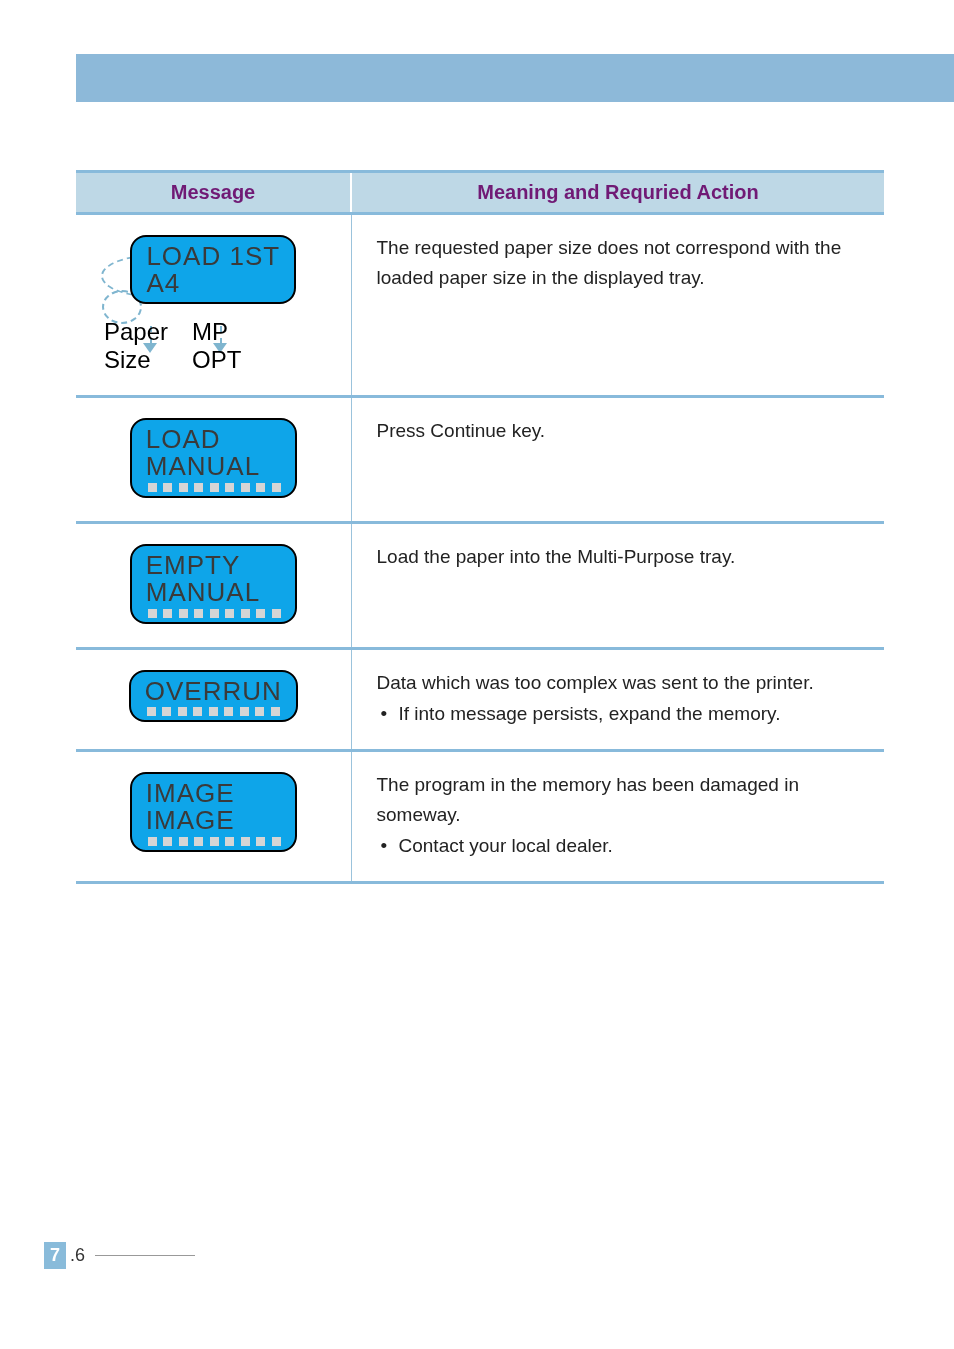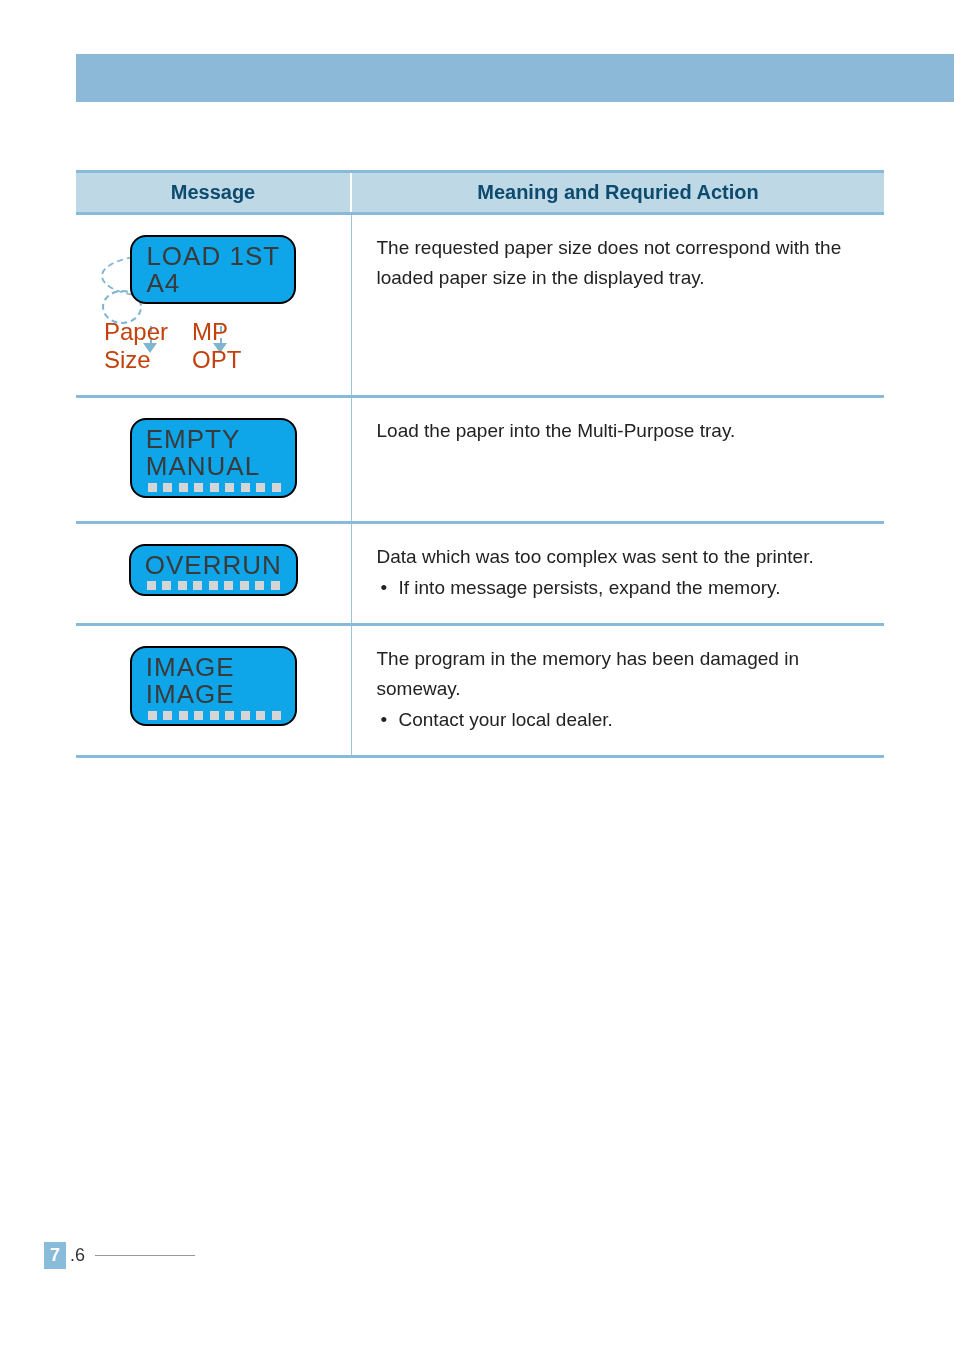--- a/index.html
+++ b/index.html
@@ -27,21 +27,21 @@
       top: 170px;
       left: 76px;
       right: 70px;
     }
     table {
       width: 100%;
       border-collapse: collapse;
     }
     th {
       background: #bed8e6;
-      color: #0c4a6e;
+      color: #701a75;
       font-weight: bold;
       font-size: 20px;
       padding: 8px 20px;
       text-align: center;
       border-top: 3px solid #88badb;
       border-bottom: 3px solid #88badb;
     }
     th:first-child {
       width: 275px;
       border-right: 2px solid #fff;
@@ -91,21 +91,21 @@
     }
     .sub-labels {
       margin-top: 14px;
       display: flex;
       gap: 24px;
       justify-content: flex-start;
       padding-left: 18px;
       font-family: "Arial Narrow", Arial, sans-serif;
       font-stretch: condensed;
       font-size: 24px;
-      color: #c2410c;
+      color: #000000;
     }
     .sub-col {
       text-align: left;
       line-height: 1.2;
     }
     .dashed-circle1 {
       position: absolute;
       border: 2px dashed #7fb5cf;
       border-radius: 50%;
       width: 112px;
@@ -226,20 +226,42 @@
               <div>MP</div>
               <div>OPT</div>
             </div>
           </div>
         </td>
         <td>
           <div>The requested paper size does not correspond with the loaded paper size in the displayed tray.</div>
         </td>
       </tr>
 
+      <tr>
+        <td>
+          <div class="lcd">
+            <div class="lcd-line">LOAD</div>
+            <div class="lcd-line">MANUAL</div>
+            <div class="lcd-dots">
+                <span></span>
+                <span></span>
+                <span></span>
+                <span></span>
+                <span></span>
+                <span></span>
+                <span></span>
+                <span></span>
+                <span></span>
+              </div>
+          </div>
+        </td>
+        <td>
+          <div>Press Continue key.</div>
+        </td>
+      </tr>
 
       <tr>
         <td>
           <div class="lcd">
             <div class="lcd-line">EMPTY</div>
             <div class="lcd-line">MANUAL</div>
             <div class="lcd-dots">
                 <span></span>
                 <span></span>
                 <span></span>

